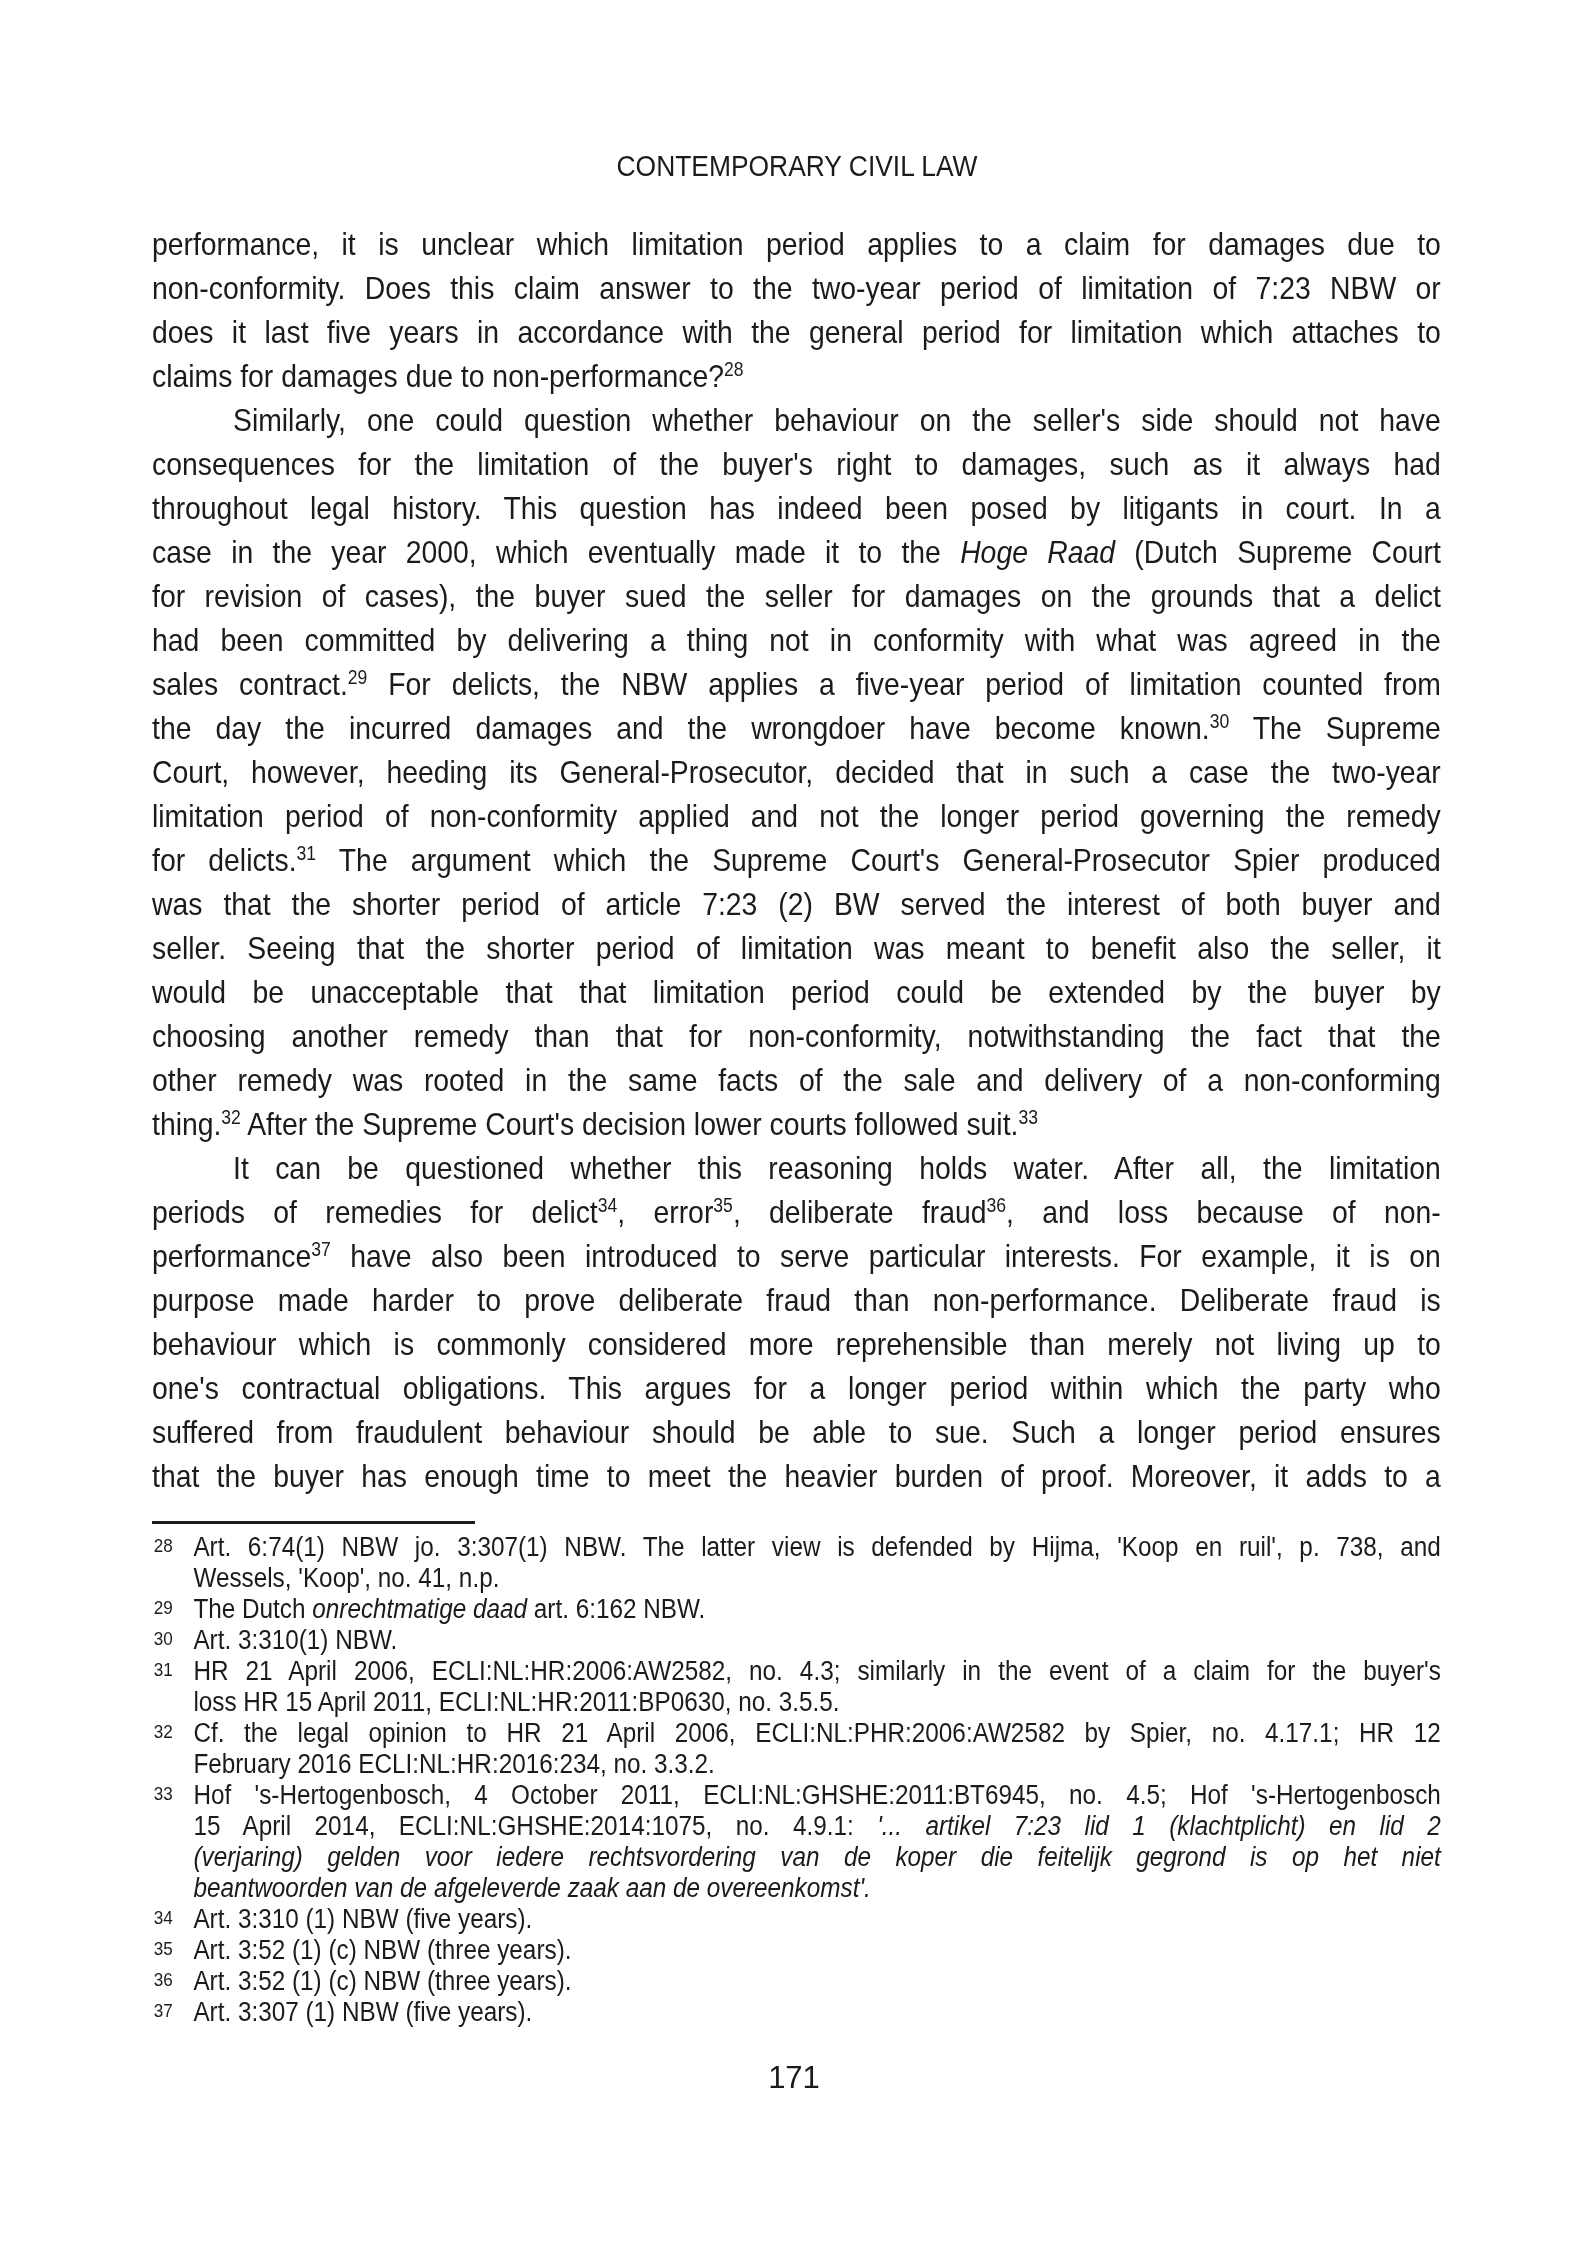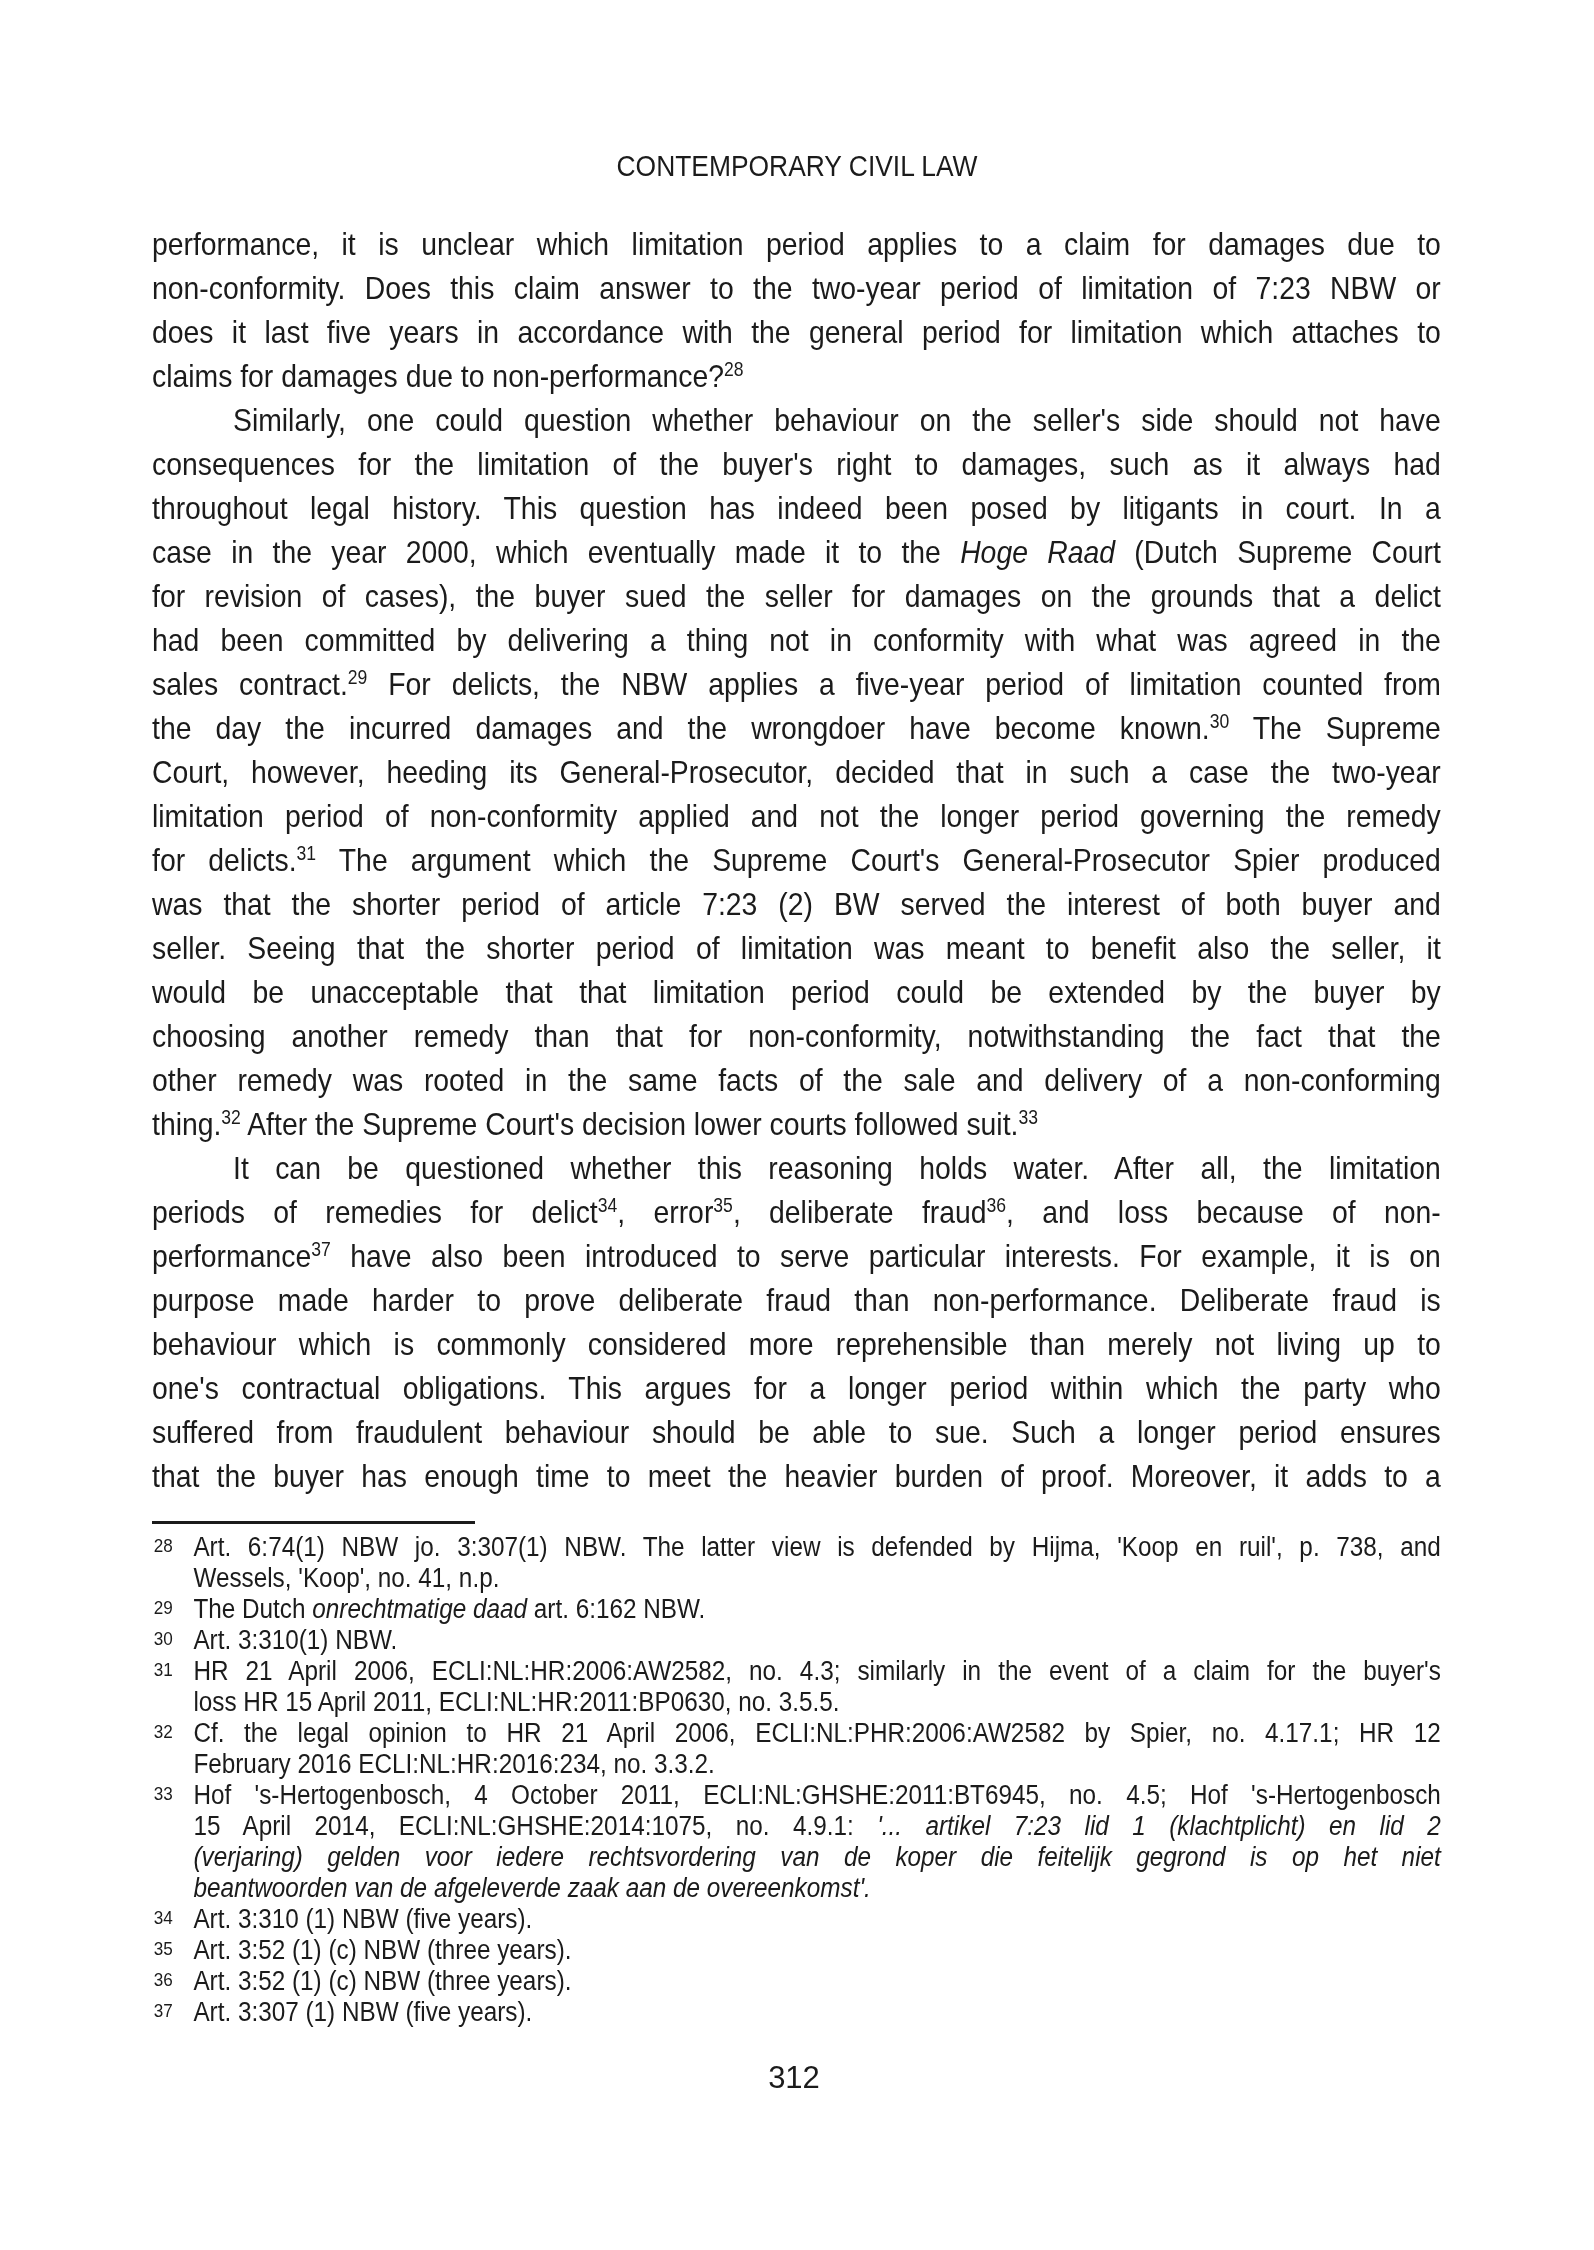--- a/index.html
+++ b/index.html
@@ -123,14 +123,14 @@
       </div>
       <div class="footnote">
         <span class="fn-num">36</span>
         <div class="fn-line endline">Art. 3:52 (1) (c) NBW (three years).</div>
       </div>
       <div class="footnote">
         <span class="fn-num">37</span>
         <div class="fn-line endline">Art. 3:307 (1) NBW (five years).</div>
       </div>
     </div>
-  <div class="page-num">312</div>
+  <div class="page-num">171</div>
 </div>
 
 </body></html>

